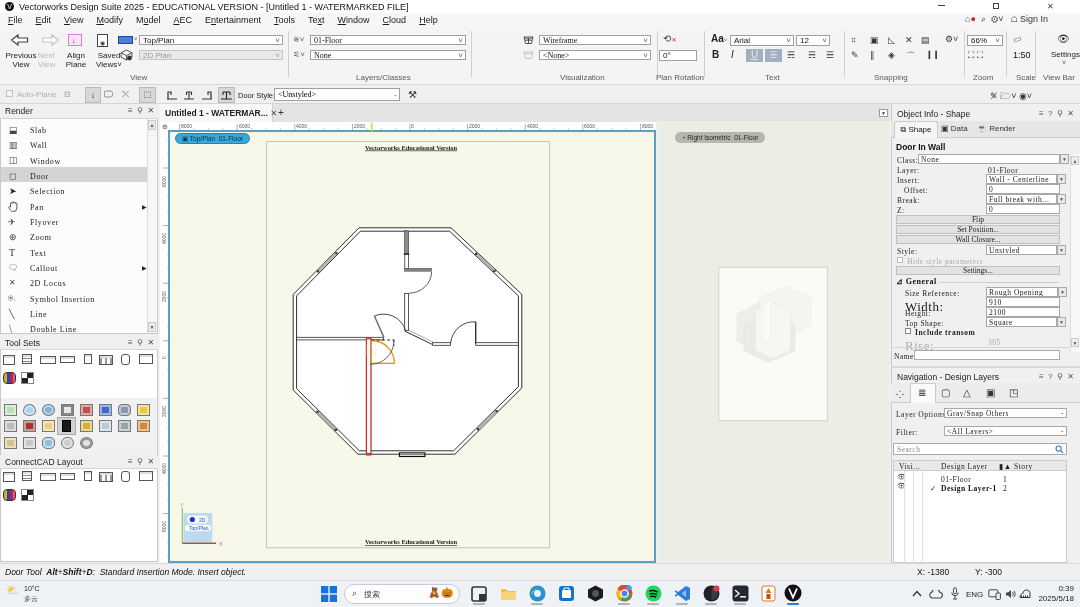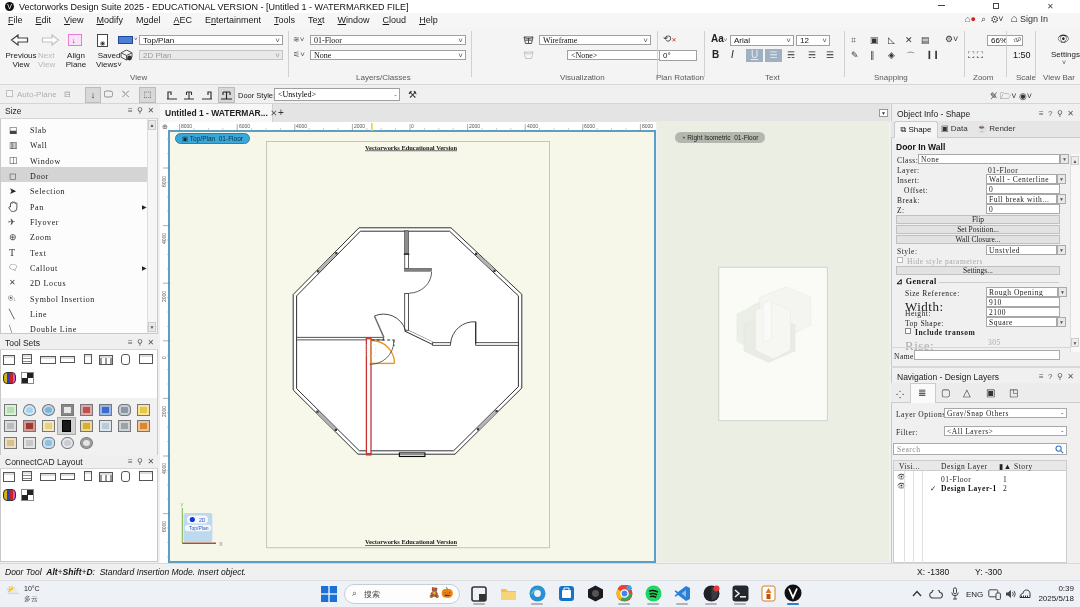--- a/index.html
+++ b/index.html
@@ -72,21 +72,21 @@
 <div class="abs lbl" style="left:356px;top:73px;">Layers/Classes</div>
 <div class="abs" style="left:471px;top:31px;width:1px;height:46px;background:#d0d0d0;"></div>
 
 <svg class="abs" style="left:522px;top:35px;" width="13" height="10" viewBox="0 0 13 10">
     <path d="M2,2 H11 L9.5,8.5 H3.5 Z M2,2 Q6.5,6 11,2 M3,5.2 H10 M6.5,2.8 V8.5" fill="none" stroke="#444" stroke-width="0.9"></path>
   </svg>
 <svg class="abs" style="left:522px;top:50px;" width="13" height="10" viewBox="0 0 13 10">
     <path d="M2,2 H11 L9.5,8.5 H3.5 Z M2,2 Q6.5,6 11,2" fill="none" stroke="#c0c0c0" stroke-width="0.9"></path>
   </svg>
 <div class="abs in" style="left:539px;top:35px;width:112px;height:10px;font-size:8px;color:#111;padding-left:3px;line-height:9px;"><span class="ser">Wireframe</span><span style="float:right;margin-right:2px;color:#555;">˅</span></div>
-<div class="abs in" style="left:539px;top:50px;width:112px;height:10px;font-size:8px;color:#111;padding-left:3px;line-height:9px;margin-left:28px;"><span class="ser">&lt;None&gt;</span><span style="float:right;margin-right:2px;color:#555;">˅</span></div>
+<div class="abs in" style="left:539px;top:50px;width:112px;height:10px;font-size:8px;color:#111;padding-left:3px;line-height:9px;"><span class="ser">&lt;None&gt;</span><span style="float:right;margin-right:2px;color:#555;">˅</span></div>
 <div class="abs lbl" style="left:560px;top:73px;">Visualization</div>
 <div class="abs" style="left:657px;top:31px;width:1px;height:46px;background:#d0d0d0;"></div>
 
 <div class="abs" style="left:663px;top:33px;font-size:10px;color:#444;">⟲<span style="font-size:6px;color:#cc2222;">✕</span></div>
 <div class="abs in" style="left:659px;top:50px;width:38px;height:11px;font-size:8px;color:#111;padding-left:3px;line-height:10px;">0°</div>
 <div class="abs lbl" style="left:656px;top:73px;">Plan Rotation</div>
 <div class="abs" style="left:704px;top:31px;width:1px;height:46px;background:#d0d0d0;"></div>
 
 <div class="abs" style="left:711px;top:33px;font-size:10px;font-weight:bold;color:#222;">Aa<span style="font-weight:normal;font-size:6px;color:#555;">˅</span></div>
 <div class="abs in" style="left:730px;top:35px;width:64px;height:11px;font-size:8px;color:#111;padding-left:3px;line-height:10px;">Arial<span style="float:right;margin-right:2px;color:#555;">˅</span></div>
@@ -108,21 +108,21 @@
 <div class="abs" style="left:921px;top:35px;font-size:9px;color:#333;">▤</div>
 <div class="abs" style="left:945px;top:34px;font-size:9px;color:#333;">⚙˅</div>
 <div class="abs" style="left:851px;top:50px;font-size:9px;color:#333;">✎</div>
 <div class="abs" style="left:870px;top:50px;font-size:9px;color:#333;">∥</div>
 <div class="abs" style="left:888px;top:50px;font-size:9px;color:#333;">◈</div>
 <div class="abs" style="left:906px;top:50px;font-size:9px;color:#333;">⌒</div>
 <div class="abs" style="left:926px;top:50px;font-size:8px;color:#333;font-weight:bold;">❙❙</div>
 <div class="abs lbl" style="left:874px;top:73px;">Snapping</div>
 <div class="abs" style="left:964px;top:31px;width:1px;height:46px;background:#d0d0d0;"></div>
 
-<div class="abs in" style="left:967px;top:35px;width:36px;height:11px;font-size:8px;color:#111;padding-left:3px;line-height:10px;margin-left:20px;">66%<span style="float:right;margin-right:2px;color:#555;">˅</span></div>
+<div class="abs in" style="left:967px;top:35px;width:36px;height:11px;font-size:8px;color:#111;padding-left:3px;line-height:10px;">66%<span style="float:right;margin-right:2px;color:#555;">˅</span></div>
 <div class="abs" style="left:968px;top:50px;font-size:9px;color:#333;">⛶ ⛶</div>
 <div class="abs lbl" style="left:973px;top:73px;">Zoom</div>
 <div class="abs" style="left:1006px;top:31px;width:1px;height:46px;background:#d0d0d0;"></div>
 
 <div class="abs" style="left:1013px;top:34px;font-size:9px;color:#555;transform:rotate(-20deg);">▭</div>
 <div class="abs" style="left:1013px;top:50px;font-size:9px;color:#111;">1:50</div>
 <div class="abs lbl" style="left:1016px;top:73px;">Scale</div>
 <div class="abs" style="left:1035px;top:31px;width:1px;height:46px;background:#d0d0d0;"></div>
 
 <div class="abs" style="left:1057px;top:33px;font-size:10px;color:#222;">👁</div>
@@ -457,21 +457,21 @@
 <style>
 .fin { height:10px;background:#fff;border:1px solid #a8a8a8;font-size:7.5px;line-height:9px;color:#222;padding-left:2px;font-family:"Liberation Serif",serif;overflow:hidden;white-space:nowrap;letter-spacing:0.5px;}
 #objinfo .ser, #nav .ser { letter-spacing:0.5px; }
 .fab { width:9px;height:10px;background:#e8e8e8;border:1px solid #aaa;font-size:5px;color:#555;text-align:center;line-height:9px;}
 .fab::after { content:"▼"; }
 .fbtn { height:9px;background:#e2e2e2;border:1px solid #c0c0c0;font-size:7.5px;line-height:8px;color:#222;text-align:center;font-family:"Liberation Serif",serif;}
 </style>
 
 <div class="abs" style="left:0;top:104px;width:158px;height:230px;background:#fcfcfc;border:1px solid #c8c8c8;"></div>
 <div class="abs" style="left:0;top:104px;width:158px;height:15px;background:#efefef;border-bottom:1px solid #d5d5d5;"></div>
-<div class="abs" style="left:5px;top:106px;font-size:8.5px;color:#222;">Size</div>
+<div class="abs" style="left:5px;top:106px;font-size:8.5px;color:#222;">Render</div>
 <div class="abs" style="left:128px;top:106px;font-size:8px;color:#555;">≡ &nbsp;⚲ &nbsp;✕</div>
 <div class="abs" style="left:1px;top:167px;width:146px;height:15px;background:#d4d4d4;"></div>
 <div id="basiclist" class="abs ser" style="left:0;top:119px;width:147px;height:214px;font-size:8px;color:#222;">
 <div class="abs" style="left:9px;top:6px;font-size:9px;color:#444;">⬓</div>
     <div class="abs" style="left:30px;top:7px;letter-spacing:0.6px;">Slab</div>
 <div class="abs" style="left:9px;top:21px;font-size:9px;color:#444;">▥</div>
     <div class="abs" style="left:30px;top:22px;letter-spacing:0.6px;">Wall</div>
 <div class="abs" style="left:9px;top:36px;font-size:9px;color:#444;">◫</div>
     <div class="abs" style="left:30px;top:38px;letter-spacing:0.6px;">Window</div>
 <div class="abs" style="left:9px;top:52px;font-size:9px;color:#444;">◻</div>

